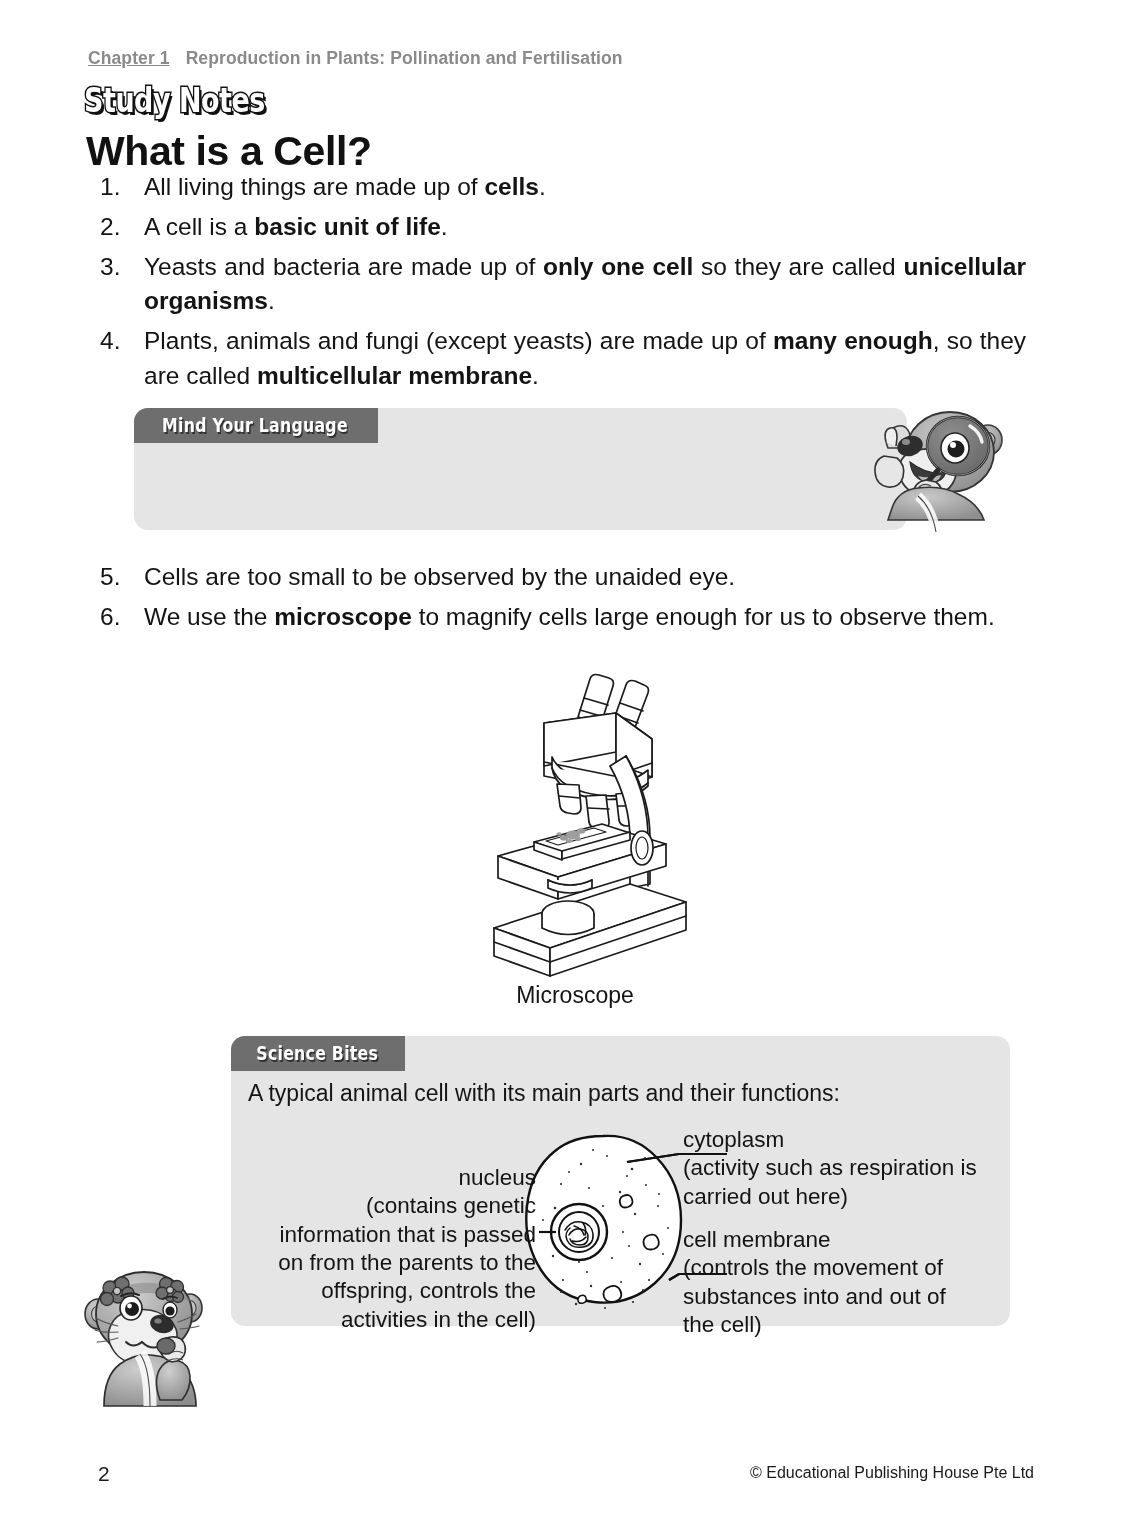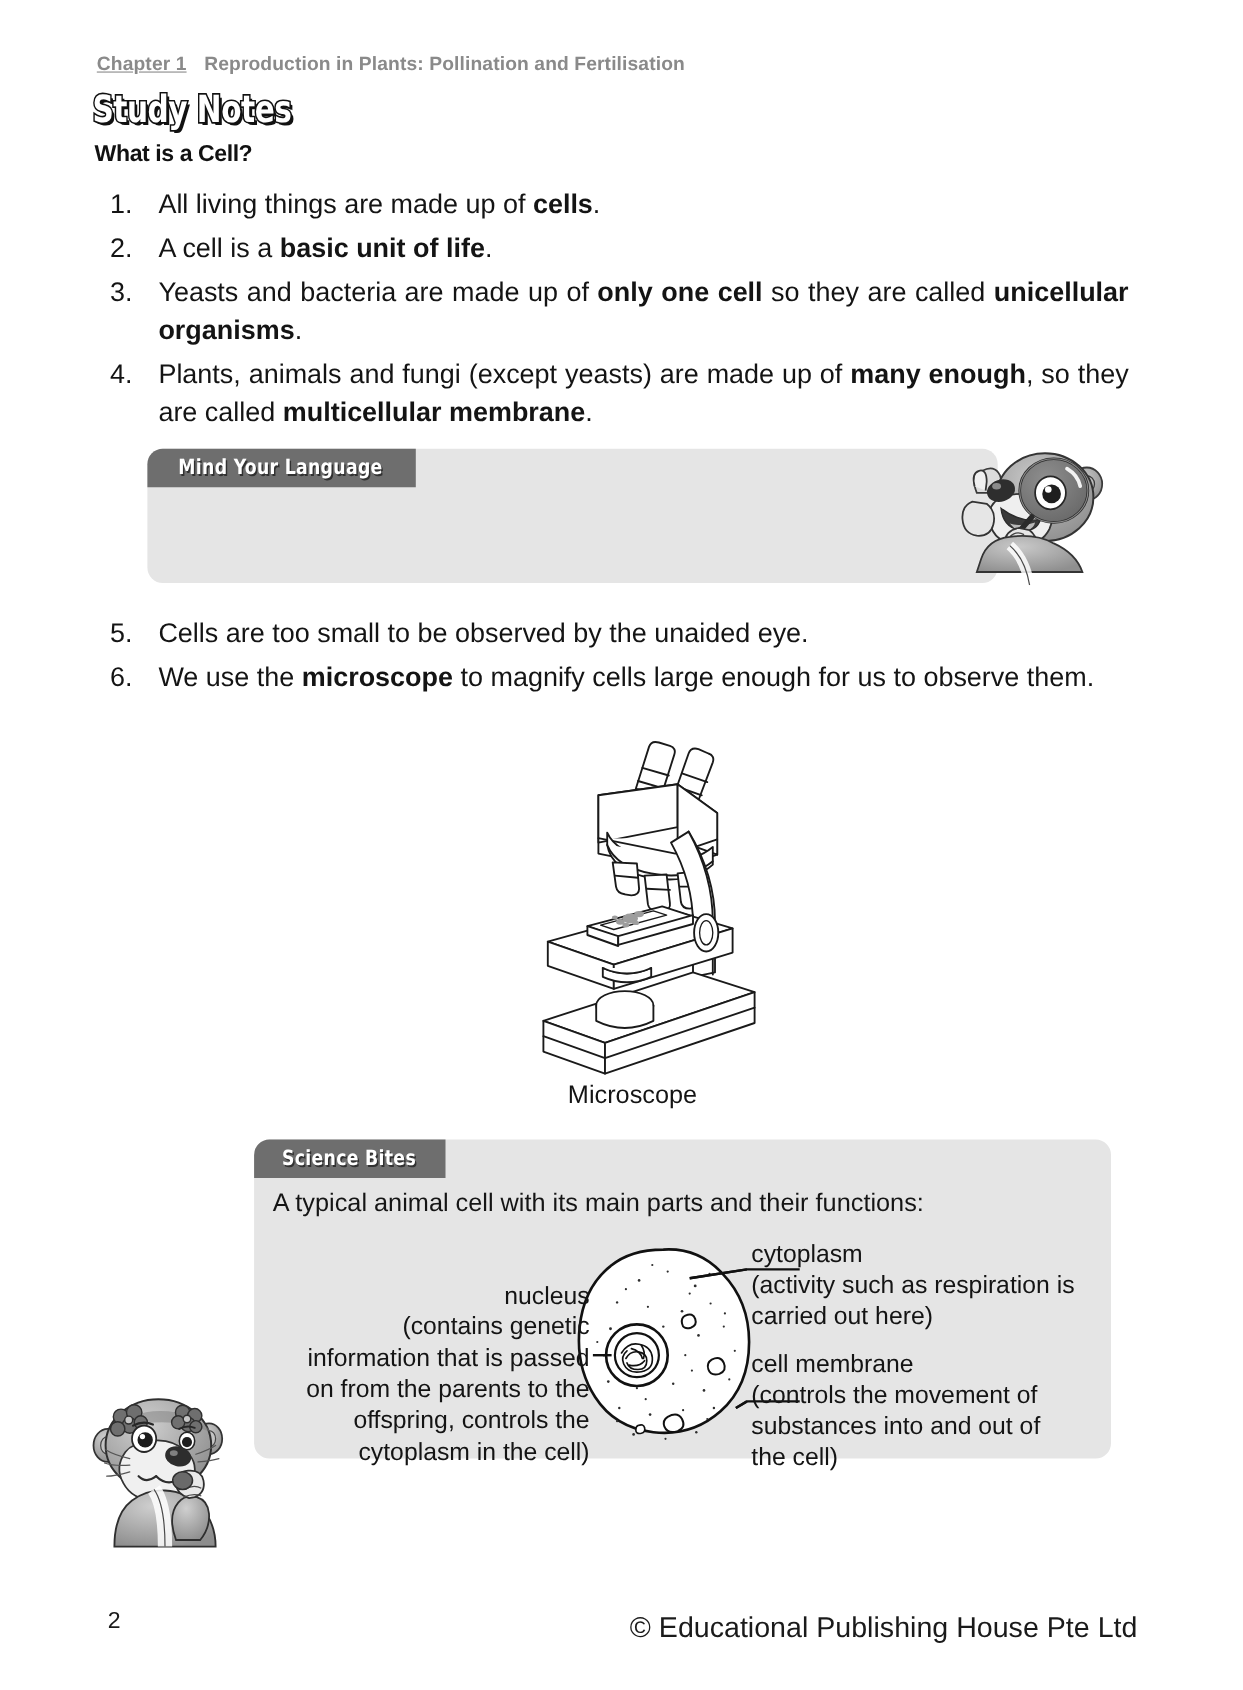--- a/index.html
+++ b/index.html
@@ -52,21 +52,21 @@
     text-shadow: 3px 3px 0 #111111;
     transform: scaleX(0.88);
     transform-origin: left center;
     white-space: nowrap;
   }
 
   .section-title {
     position: absolute;
     left: 86px;
     top: 128px;
-    font-size: 21px;
+    font-size: 41px;
     font-weight: 700;
     letter-spacing: -0.4px;
     color: #111111;
   }
 
   
   ol.notes-list {
     position: absolute;
     left: 96px;
     top: 170px;
@@ -225,21 +225,21 @@
     position: absolute;
     left: 98px;
     top: 1462px;
     font-size: 21px;
     color: #1a1a1a;
   }
   .footer-credit {
     position: absolute;
     right: 96px;
     top: 1464px;
-    font-size: 26px;
+    font-size: 16px;
     color: #1a1a1a;
     white-space: nowrap;
   }
 </style>
 </head>
 <body>
 
 <div class="page">
 
   <div class="chapter-line">
@@ -467,21 +467,21 @@
 
         <path d="M396 126 L448 118" stroke="#111111" stroke-width="2.2" fill="none"></path>
 
         <path d="M438 244 L448 238" stroke="#111111" stroke-width="2.2" fill="none"></path>
         <path d="M438 244 L448 238 L496 238" stroke="#111111" stroke-width="2.2" fill="none"></path>
         <path d="M396 126 L448 118 L496 118" stroke="#111111" stroke-width="2.2" fill="none"></path>
       </svg>
 
       <div class="cell-label" id="label-nucleus">
         <span style="display: block;">nucleus</span>
-        <span style="display: block;">(contains genetic information that is passed on from the parents to the offspring, controls the cytoplasm in the cell)</span>
+        <span style="display: block;">(contains genetic information that is passed on from the parents to the offspring, controls the activities in the cell)</span>
       </div>
 
       <div class="cell-label" id="label-cytoplasm">
         <span style="display: block;">cytoplasm</span>
         <span style="display: block;">(activity such as respiration is carried out here)</span>
       </div>
 
       <div class="cell-label" id="label-membrane">
         <span style="display: block;">cell membrane</span>
         <span style="display: block;">(controls the movement of substances into and out of the cell)</span>

